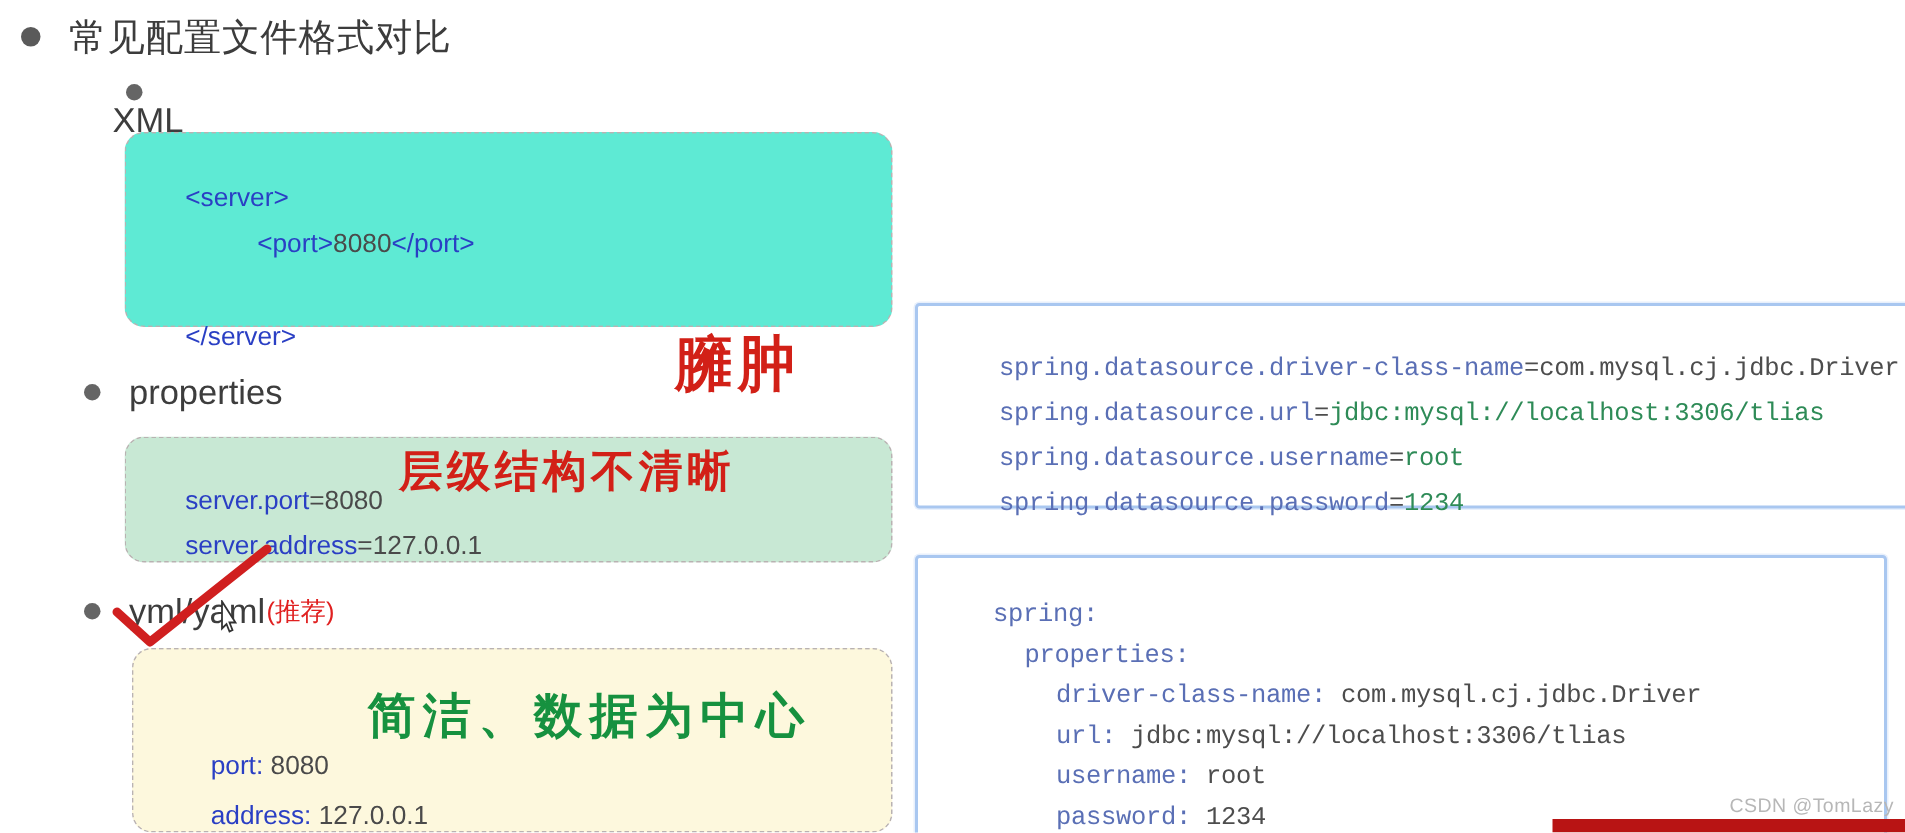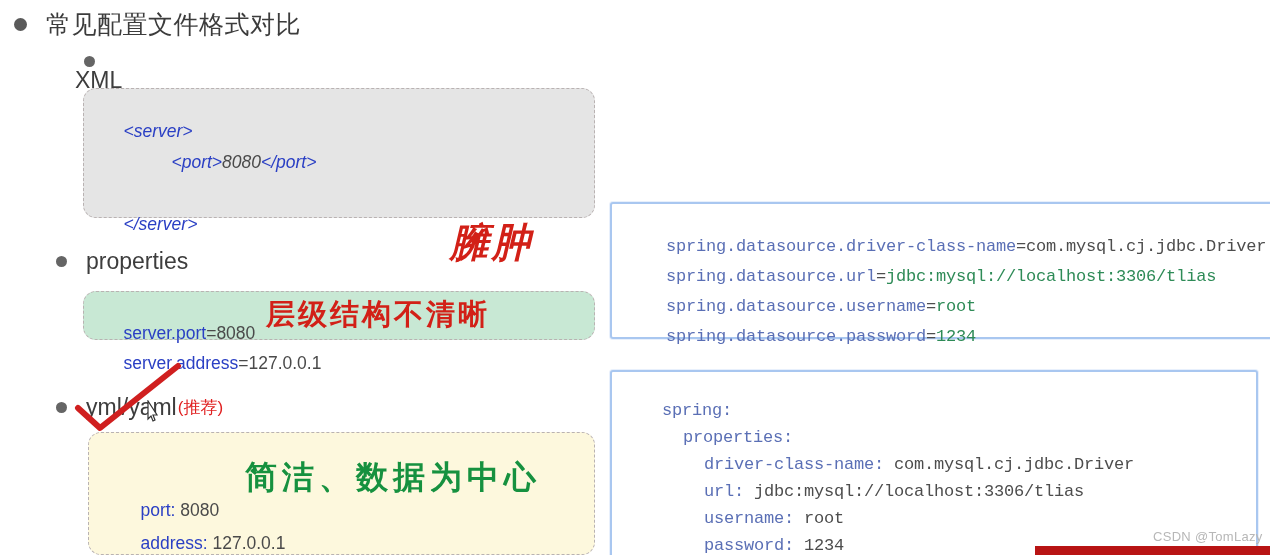--- a/index.html
+++ b/index.html
@@ -50,22 +50,21 @@
   }
 
   
   .card {
     position: absolute;
     border: 1px dashed #b9b2b2;
     border-radius: 13px;
     box-sizing: border-box;
   }
   .card-xml {
-    background: #e5e5e5;
-    font-style: italic;
+    background: #5eead4;
   }
   .card-props {
     background: #c8e8d4;
   }
   .card-yaml {
     background: #fdf8dd;
   }
   .code-line {
     position: absolute;
     font-size: 17.5px;
@@ -160,21 +159,21 @@
     <span class="tag">&lt;/server&gt;</span>
   </div>
   <div class="hand hand-red" style="left:366px; top:128px; font-size:38px; letter-spacing:4px; transform:scaleY(1.06);">臃肿</div>
 </div>
 
 <div class="bullet-row" style="left:56px; top:248px;">
   <span class="dot dot-l2"></span>
   <span class="heading-l2">properties</span>
 </div>
 
-<div class="card card-props" style="left:83px; top:291px; width:512px; height:49px;">
+<div class="card card-props" style="left:83px; top:291px; width:512px; height:84px;">
   <div class="code-line" style="left:20px; top:10px;">
     <span class="key">server.port</span><span class="val">=</span><span class="val">8080</span>
   </div>
   <div class="code-line" style="left:20px; top:40px;">
     <span class="key">server.address</span><span class="val">=</span><span class="val">127.0.0.1</span>
   </div>
   <div class="hand hand-red" style="left:182px; top:3px; font-size:29px; letter-spacing:3px;">层级结构不清晰</div>
 </div>
 
 <div class="bullet-row" style="left:56px; top:394px;">

